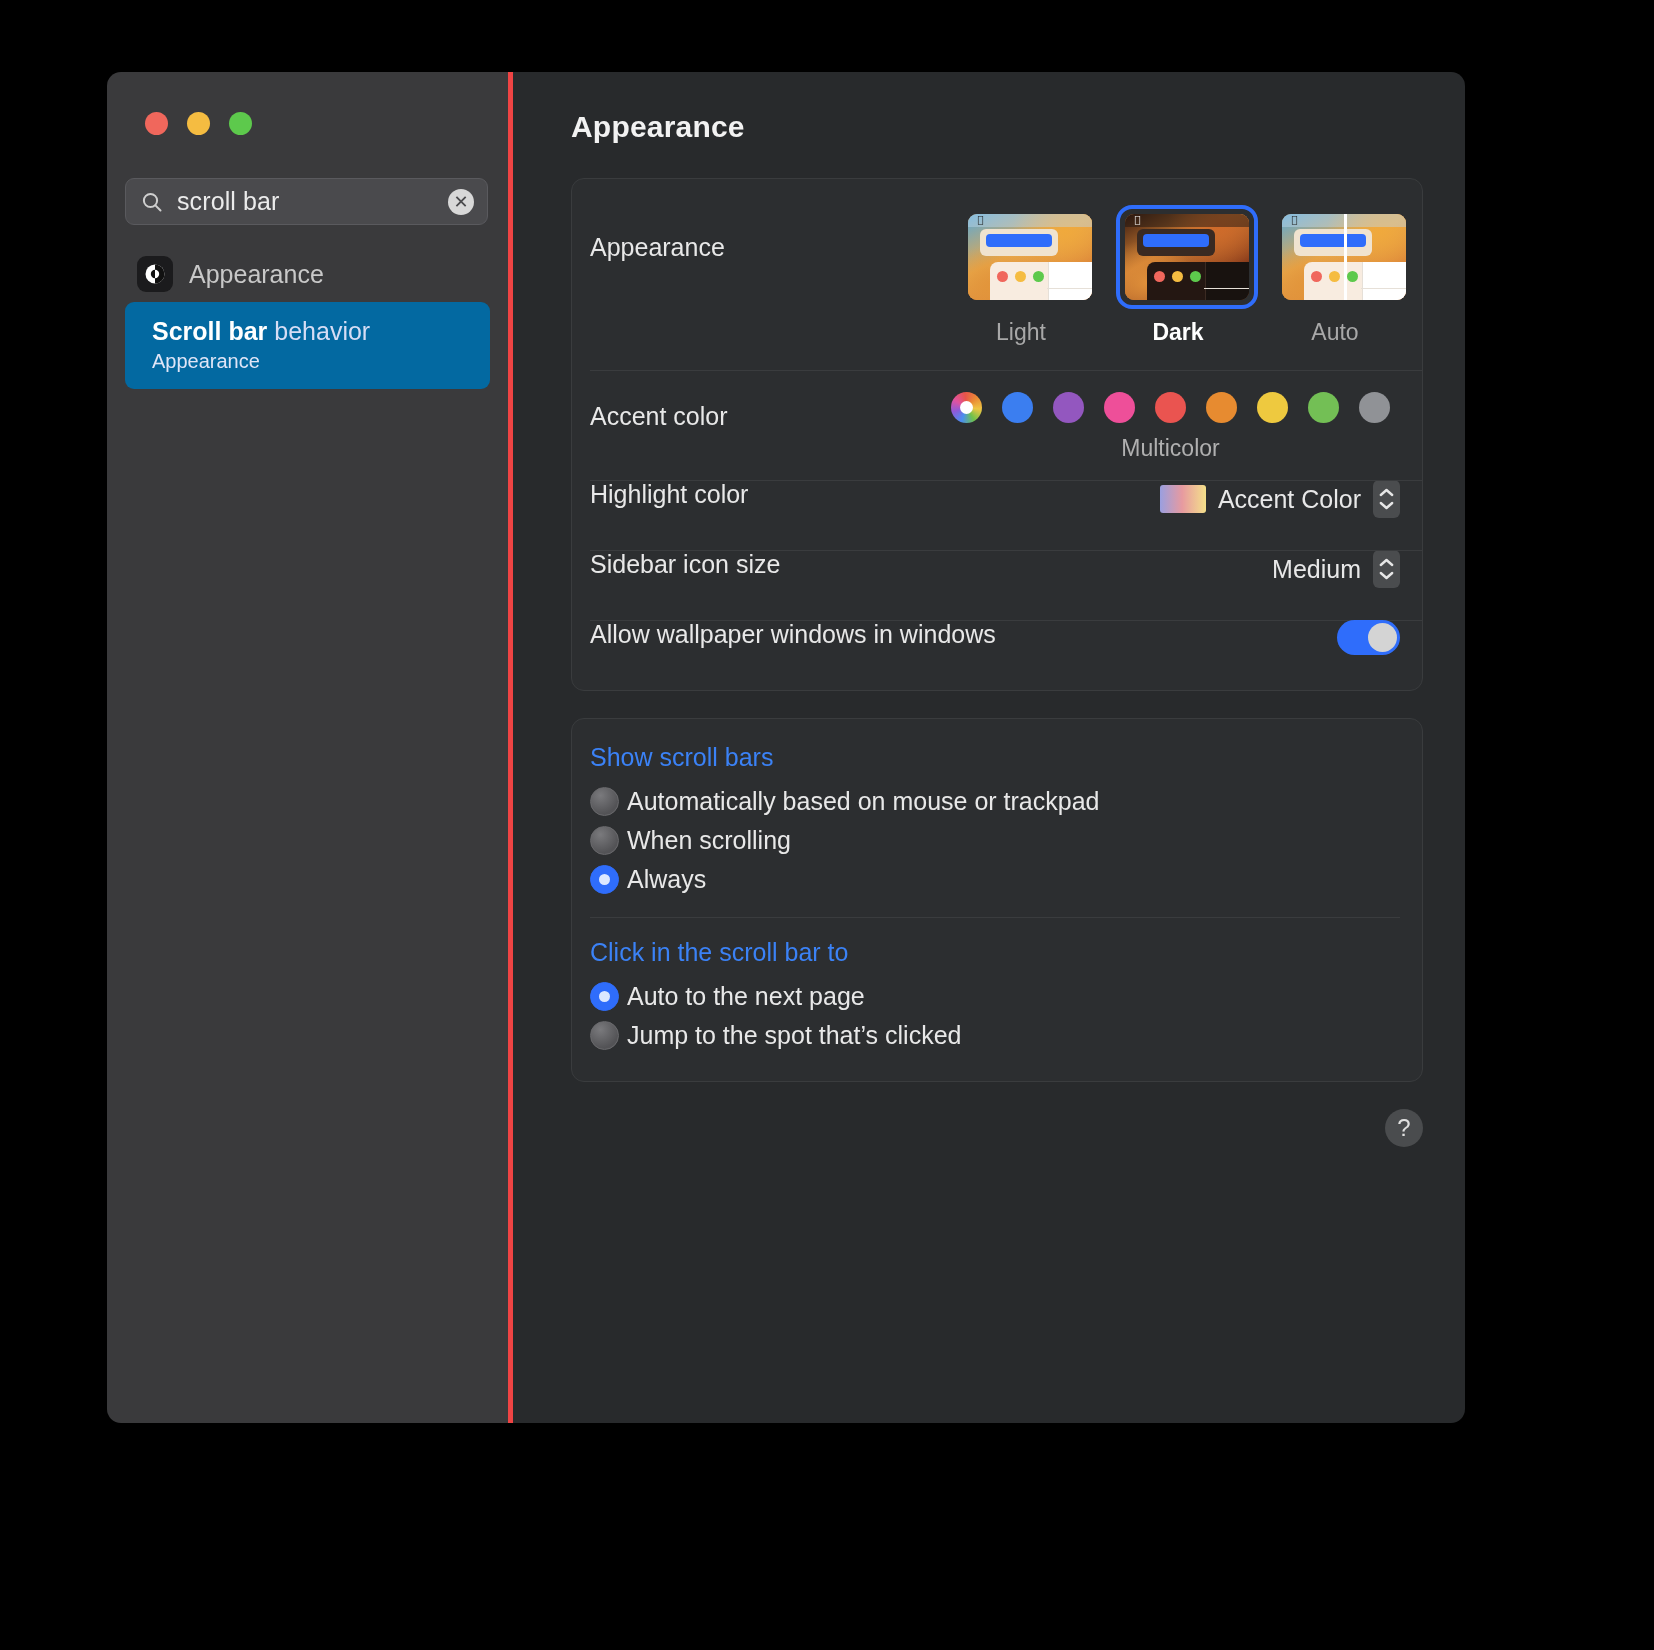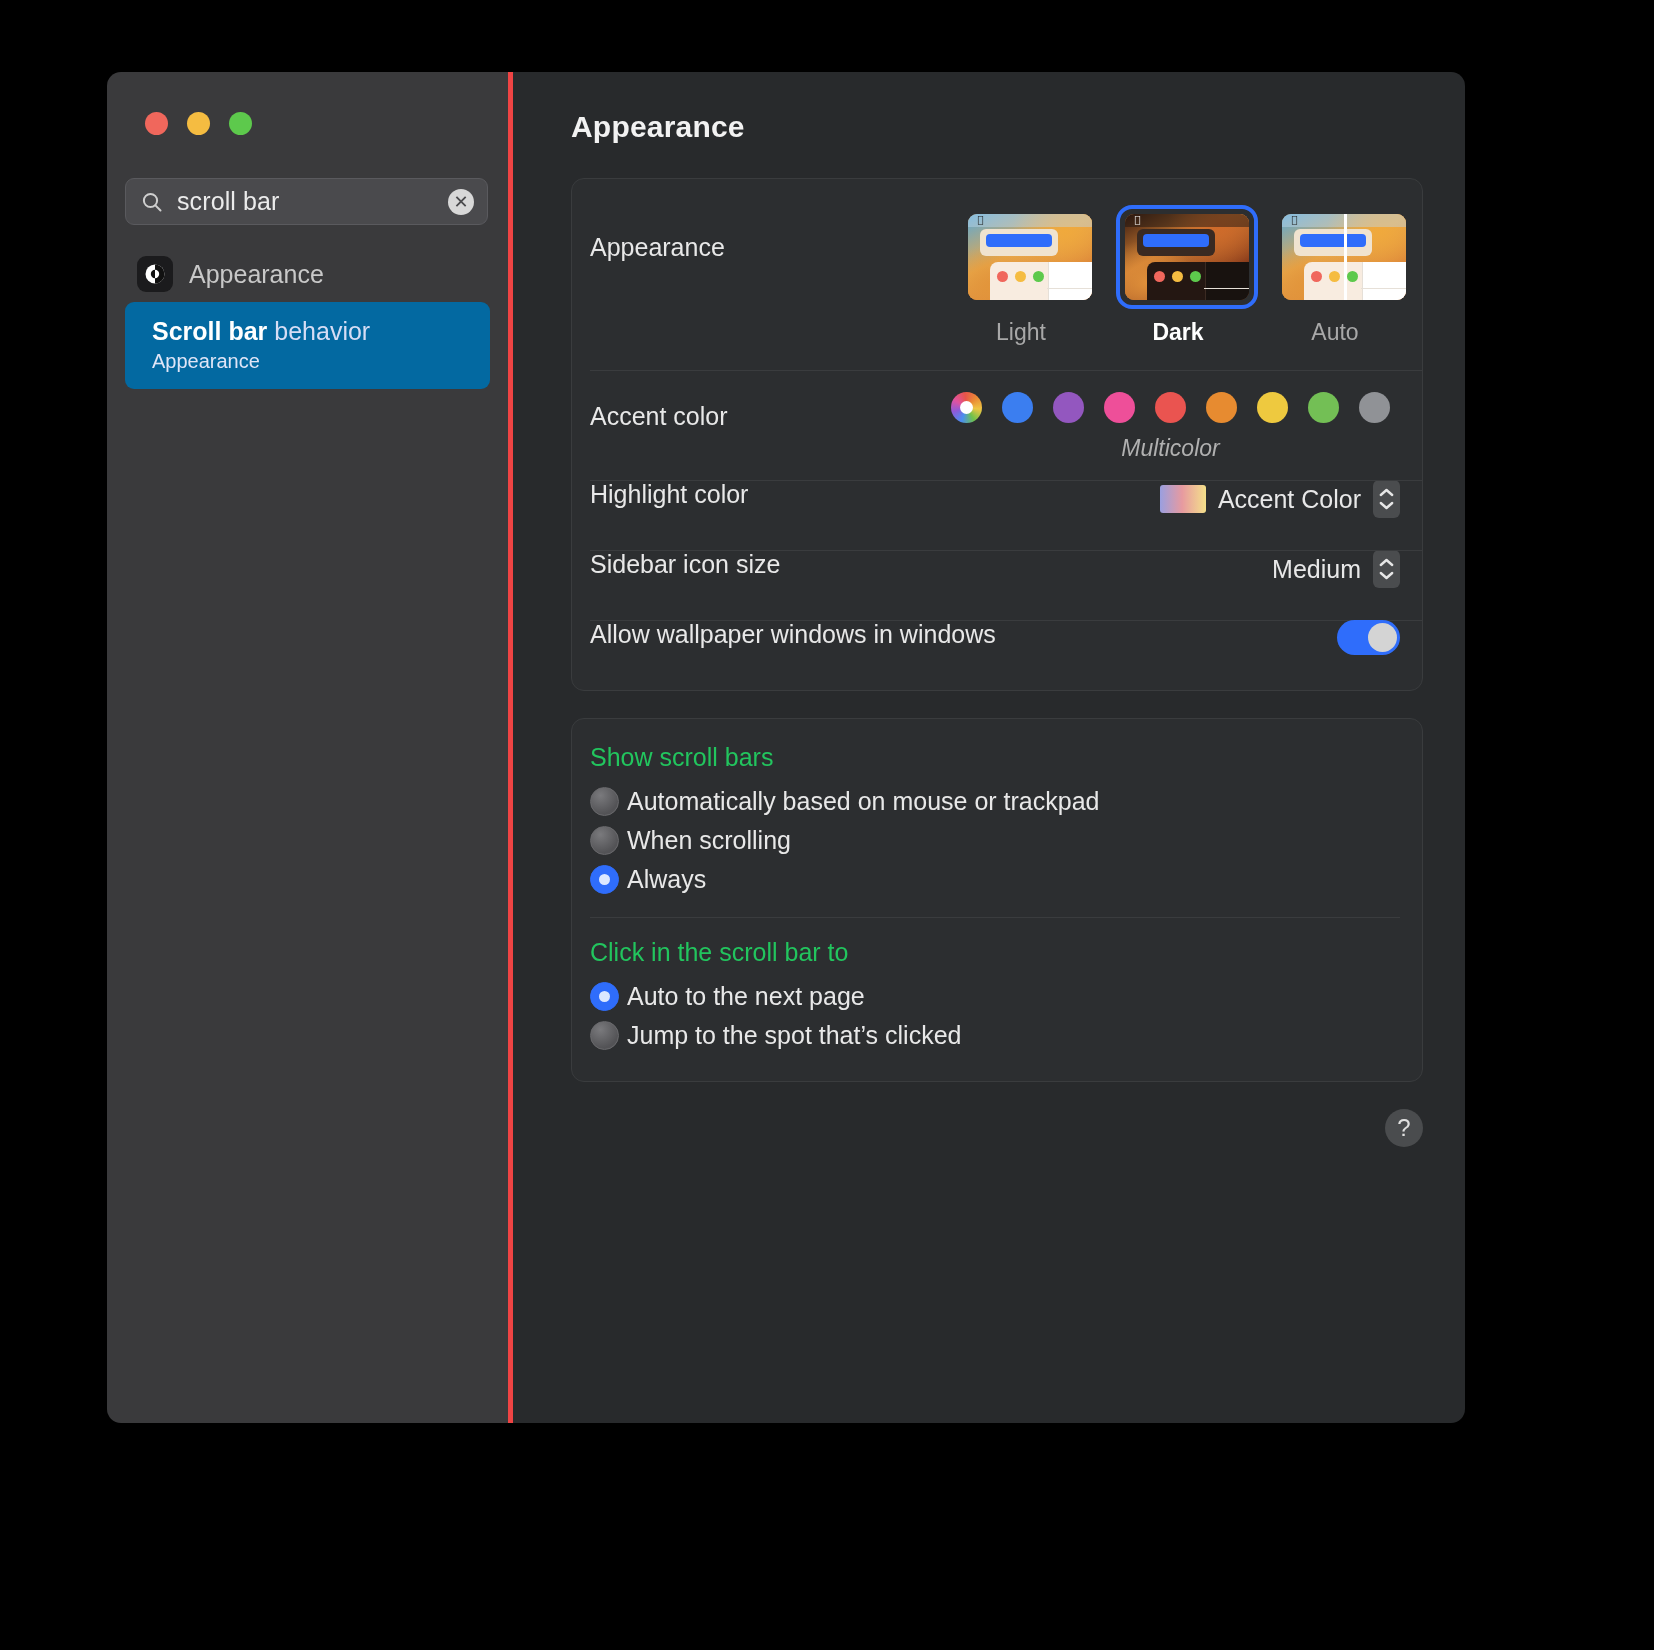--- a/index.html
+++ b/index.html
@@ -242,21 +242,21 @@
   .wd { width: 11px; height: 11px; border-radius: 50%; }
   .wd.r { background: #f0675c; } .wd.y { background: #f5bc41; } .wd.g { background: #5dc94c; }
   .auto-split {
     position: absolute; left: 50%; top: 0; bottom: 0; width: 3px;
     background: #ffffff; z-index: 3;
   }
 
   
   .accent-row { padding-top: 22px; padding-bottom: 18px; align-items: flex-start; }
   .accent-row .row-label { padding-top: 10px; }
-  .accents-wrap { margin-left: auto; text-align: center; padding-right: 10px; font-style: italic; }
+  .accents-wrap { margin-left: auto; text-align: center; padding-right: 10px; }
   .accents { display: flex; gap: 20px; align-items: center; }
   .swatch { width: 31px; height: 31px; border-radius: 50%; position: relative; }
   .swatch.multi {
     background: conic-gradient(from 200deg, #4a8ff0, #8e5ad8, #e0539f, #e8544a, #ea8a35, #eec543, #6fc martedì);
     background: conic-gradient(from 200deg, #4a8ff0, #8e5ad8, #e0539f, #e8544a, #ea8a35, #eec543, #6fc24a, #4a8ff0);
   }
   .swatch.multi::after {
     content:""; position:absolute; left:50%; top:50%;
     width:13px; height:13px; margin:-6.5px 0 0 -6.5px;
     background:#fff; border-radius:50%;
@@ -288,21 +288,21 @@
     flex: 0 0 auto;
   }
   .toggle .knob {
     position: absolute; top: 3px; right: 3px;
     width: 29px; height: 29px; border-radius: 50%;
     background: #d4d4d4;
   }
 
   
   .radio-card { padding: 24px 22px 26px 18px; }
-  .group-title { font-size: 25px; color: #22c55e; margin-bottom: 10px; }
+  .group-title { font-size: 25px; color: #3b82f6; margin-bottom: 10px; }
   .radio-line { display: flex; align-items: center; gap: 8px; padding: 5px 0; }
   .radio {
     width: 29px; height: 29px; border-radius: 50%;
     background: radial-gradient(circle at 35% 28%, #7a7a7d, #535356 70%);
     border: 1px solid #6a6a6d;
     flex: 0 0 auto;
     position: relative;
   }
   .radio.on {
     background: #2f6dfb;

